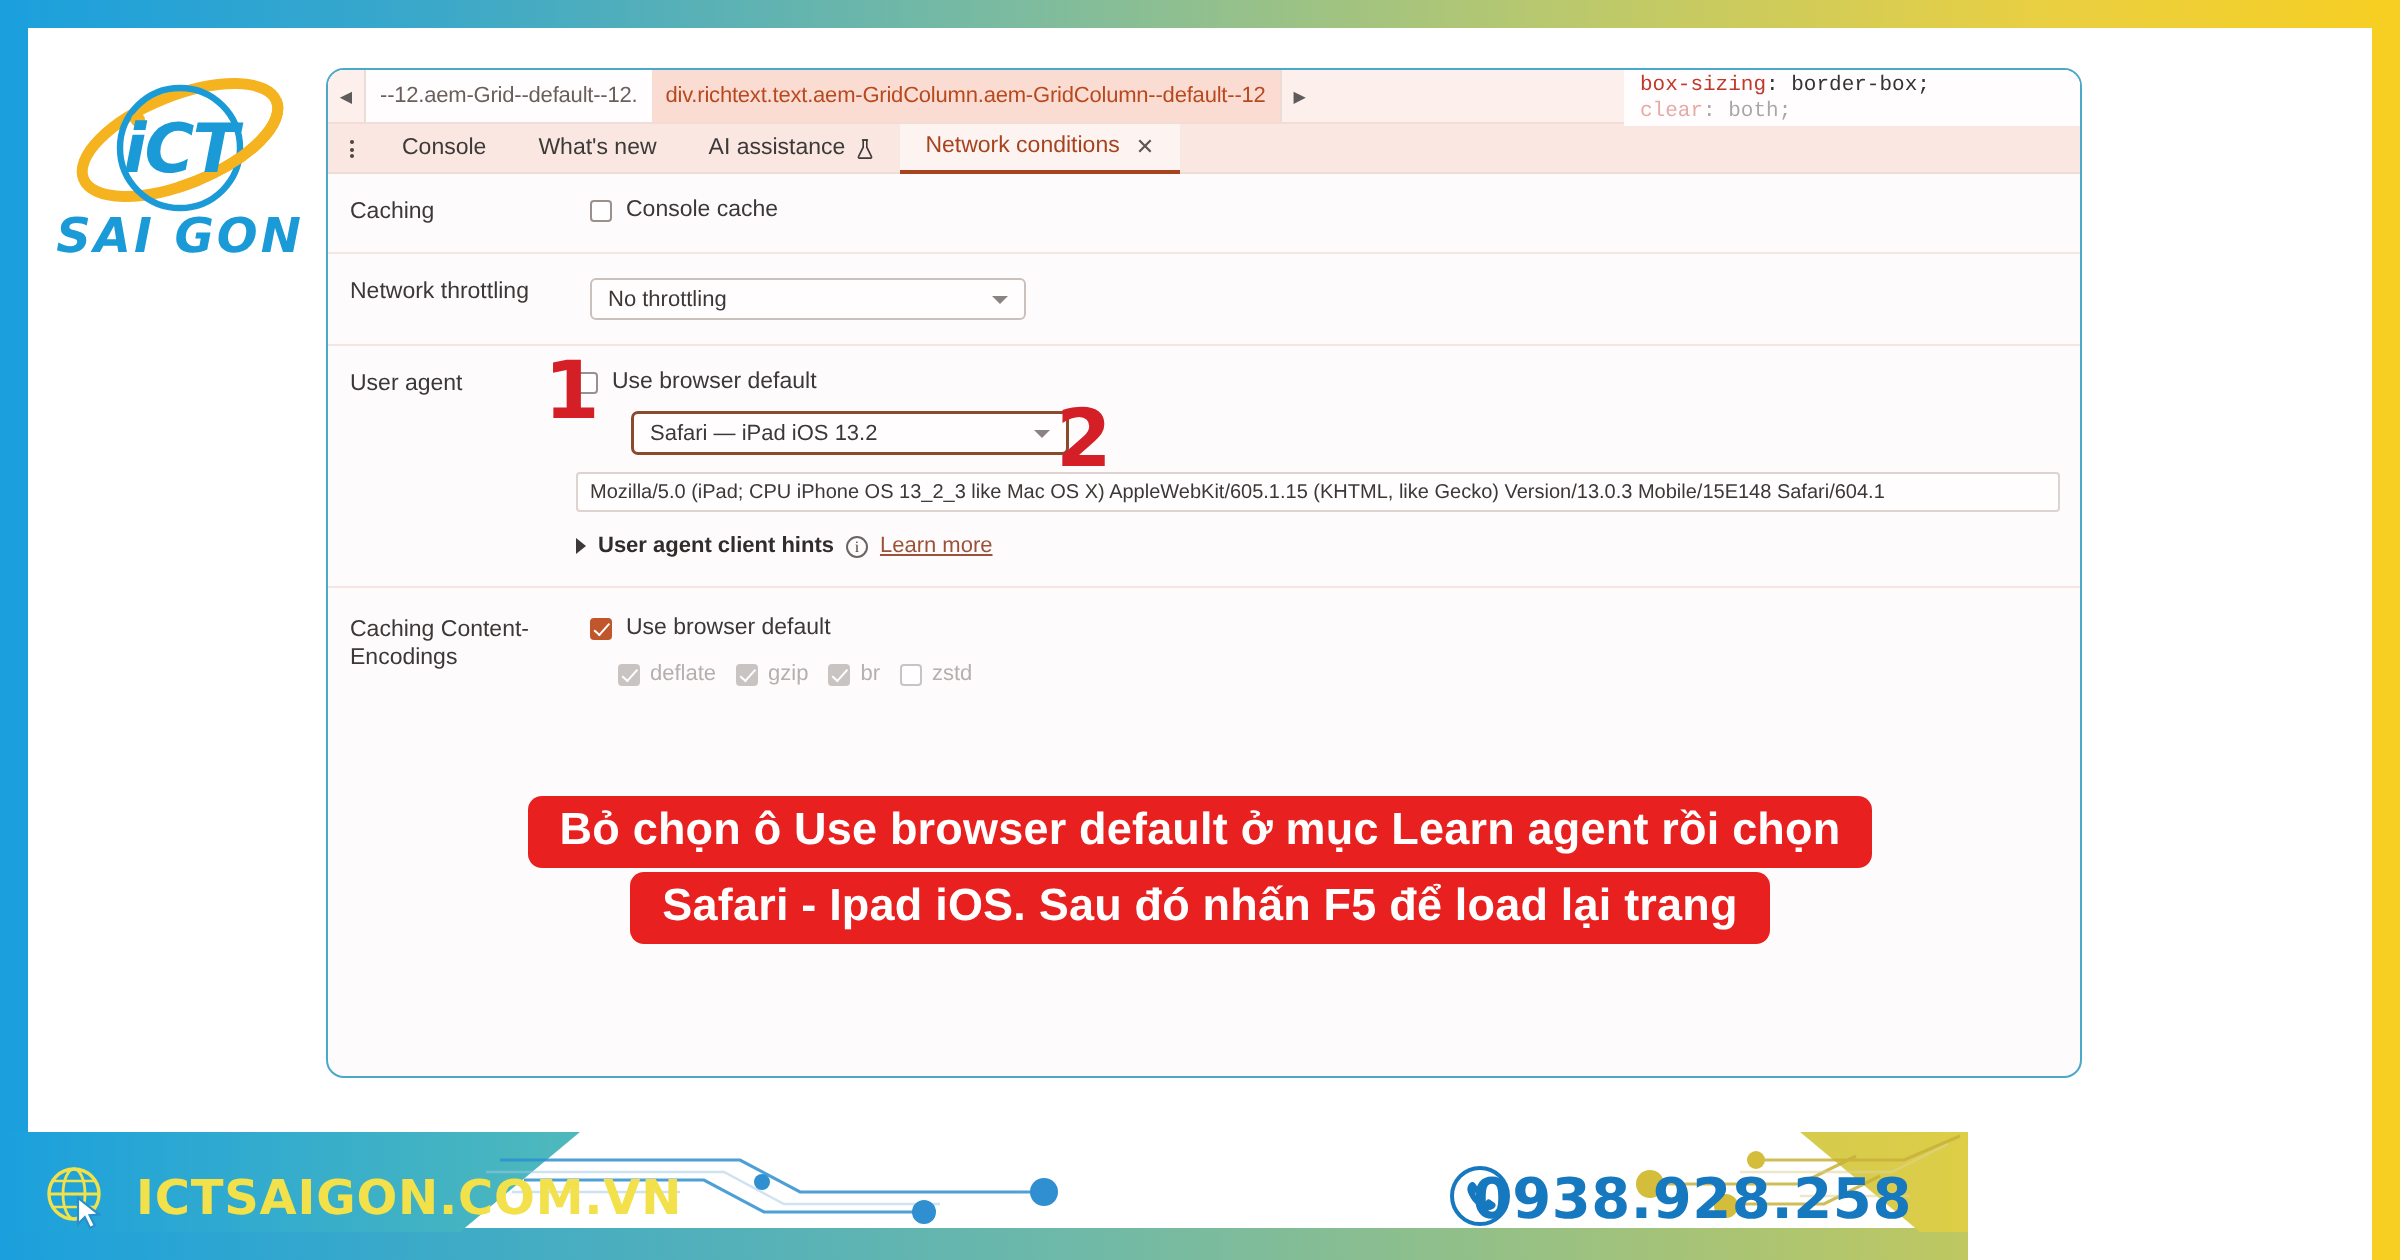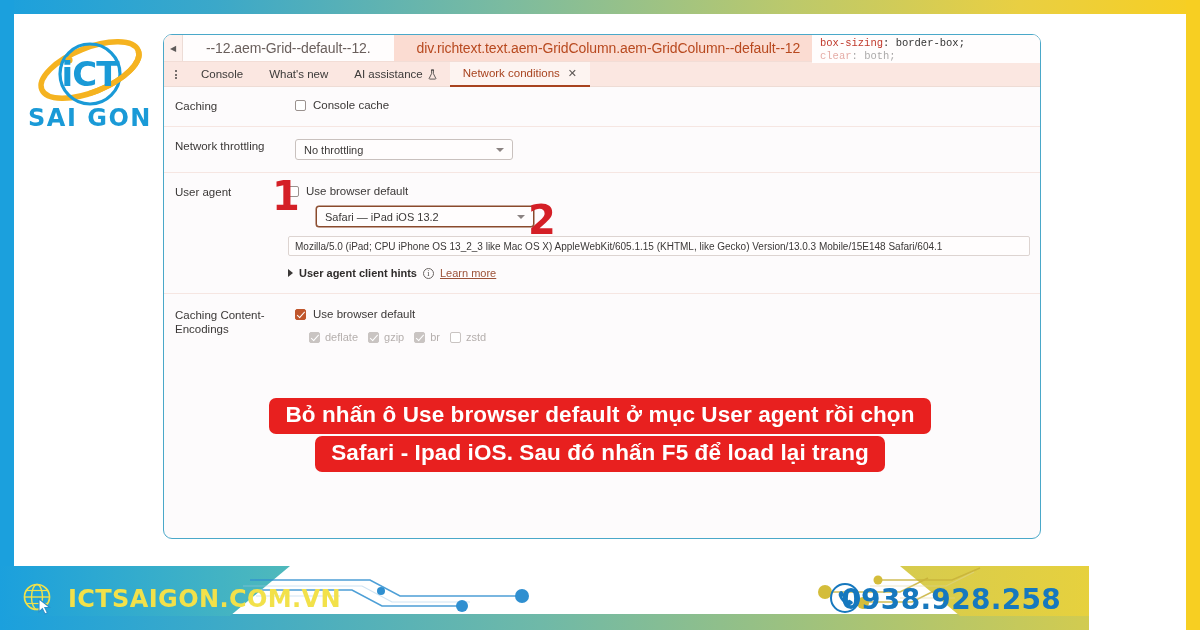--- a/index.html
+++ b/index.html
@@ -29,21 +29,21 @@
   }
   .right-strip {
     position: absolute; top: 0; right: 0;
     width: 14px; height: 630px;
     background: #f7cf22;
   }
 
   
   .logo-wrap {
     position: absolute; left: 26px; top: 22px;
-    width: 130px; height: 126px;
+    width: 130px; height: 126px; font-style: italic;
   }
   .logo-svg { width: 130px; height: 126px; display: block; }
 
   
   .devtools {
     position: absolute;
     left: 163px; top: 34px;
     width: 878px; height: 505px;
     background: #fdfbfc;
     border: 1.4px solid #4aa8c9;
@@ -62,22 +62,22 @@
   .crumb-scroll-btn {
     width: 19px;
     display: flex; align-items: center; justify-content: center;
     background: #fdf0ec;
     border-right: 1px solid #eddcd6;
     color: #5f5b5a;
     font-size: 8px;
   }
   .crumb {
     display: flex; align-items: center;
-    padding: 0 23px;
-    font-size: 14px;
+    padding: 0 7px;
+    font-size: 11px;
     color: #c1562c;
     white-space: nowrap;
     letter-spacing: -0.1px;
   }
   .crumb.plain { background: #fffdfd; color: #6a5f5c; }
   .crumb.active { background: #fbdcd2; color: #b8491f; }
   .crumb-scroll-btn.right {
     border-right: none; border-left: 1px solid #eddcd6;
   }
   .crumb-filler { flex: 0 0 auto; width: 8px; background: #fdf0ec; }
@@ -270,21 +270,21 @@
     border-radius: 7px;
     white-space: nowrap;
     letter-spacing: 0.1px;
   }
   .cap-line.l2 { margin-top: 2px; }
 
   
   .footer {
     position: absolute;
     left: 0; bottom: 0;
-    width: 1089px; height: 64px;
+    width: 984px; height: 64px;
     overflow: hidden;
     background: #ffffff;
   }
   .footer-svg { position:absolute; left:0; top:0; width:1200px; height:64px; }
   .footer-left-text {
     position: absolute;
     left: 68px; top: 19px;
     font-size: 24px; font-weight: bold;
     color: #f2e14a;
     letter-spacing: 0.4px;
@@ -445,21 +445,21 @@
         </div>
       </div>
 
     </div>
   </div>
 
   <div class="num-anno" id="anno-1">1</div>
   <div class="num-anno" id="anno-2">2</div>
 
   <div class="caption">
-    <div class="cap-line">Bỏ nhấn ô Use browser default ở mục User agent rồi chọn</div>
+    <div class="cap-line">Bỏ chọn ô Use browser default ở mục Learn agent rồi chọn</div>
     <div class="cap-line l2">Safari - Ipad iOS. Sau đó nhấn F5 để load lại trang</div>
   </div>
 
   <div class="footer">
     <svg class="footer-svg" viewBox="0 0 1200 64" preserveAspectRatio="none">
       <defs>
         <linearGradient id="lg" x1="0" y1="0" x2="1" y2="0">
           <stop offset="0" stop-color="#1ba0dd"></stop>
           <stop offset="1" stop-color="#4fb9bb"></stop>
         </linearGradient>

